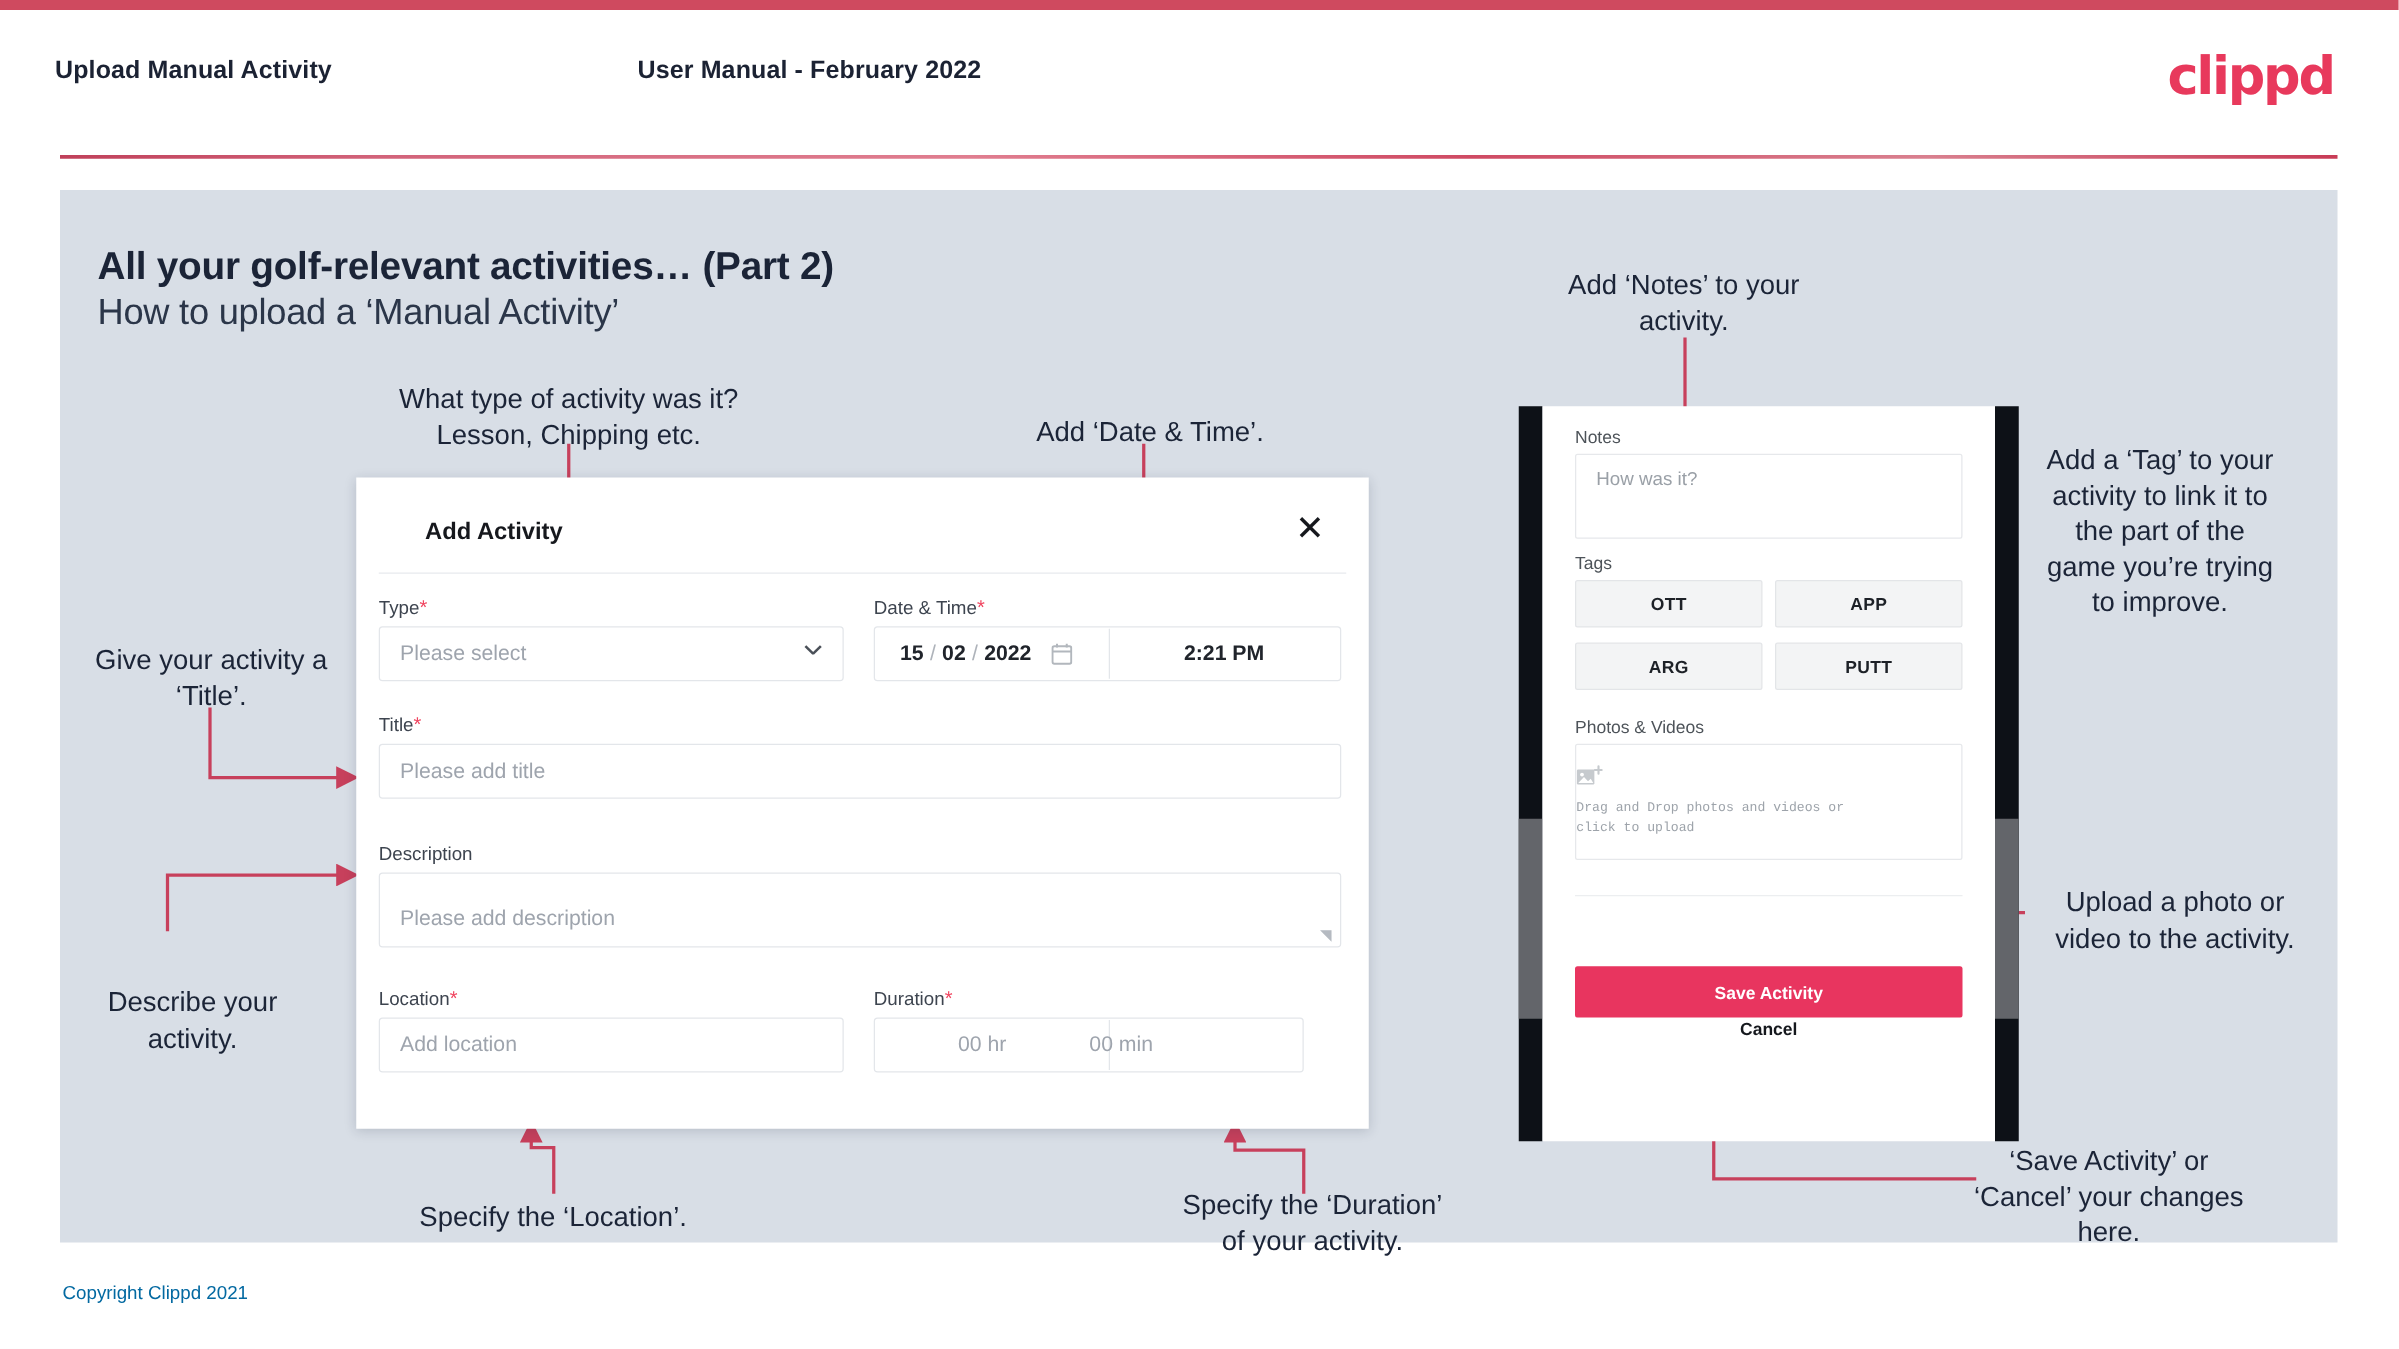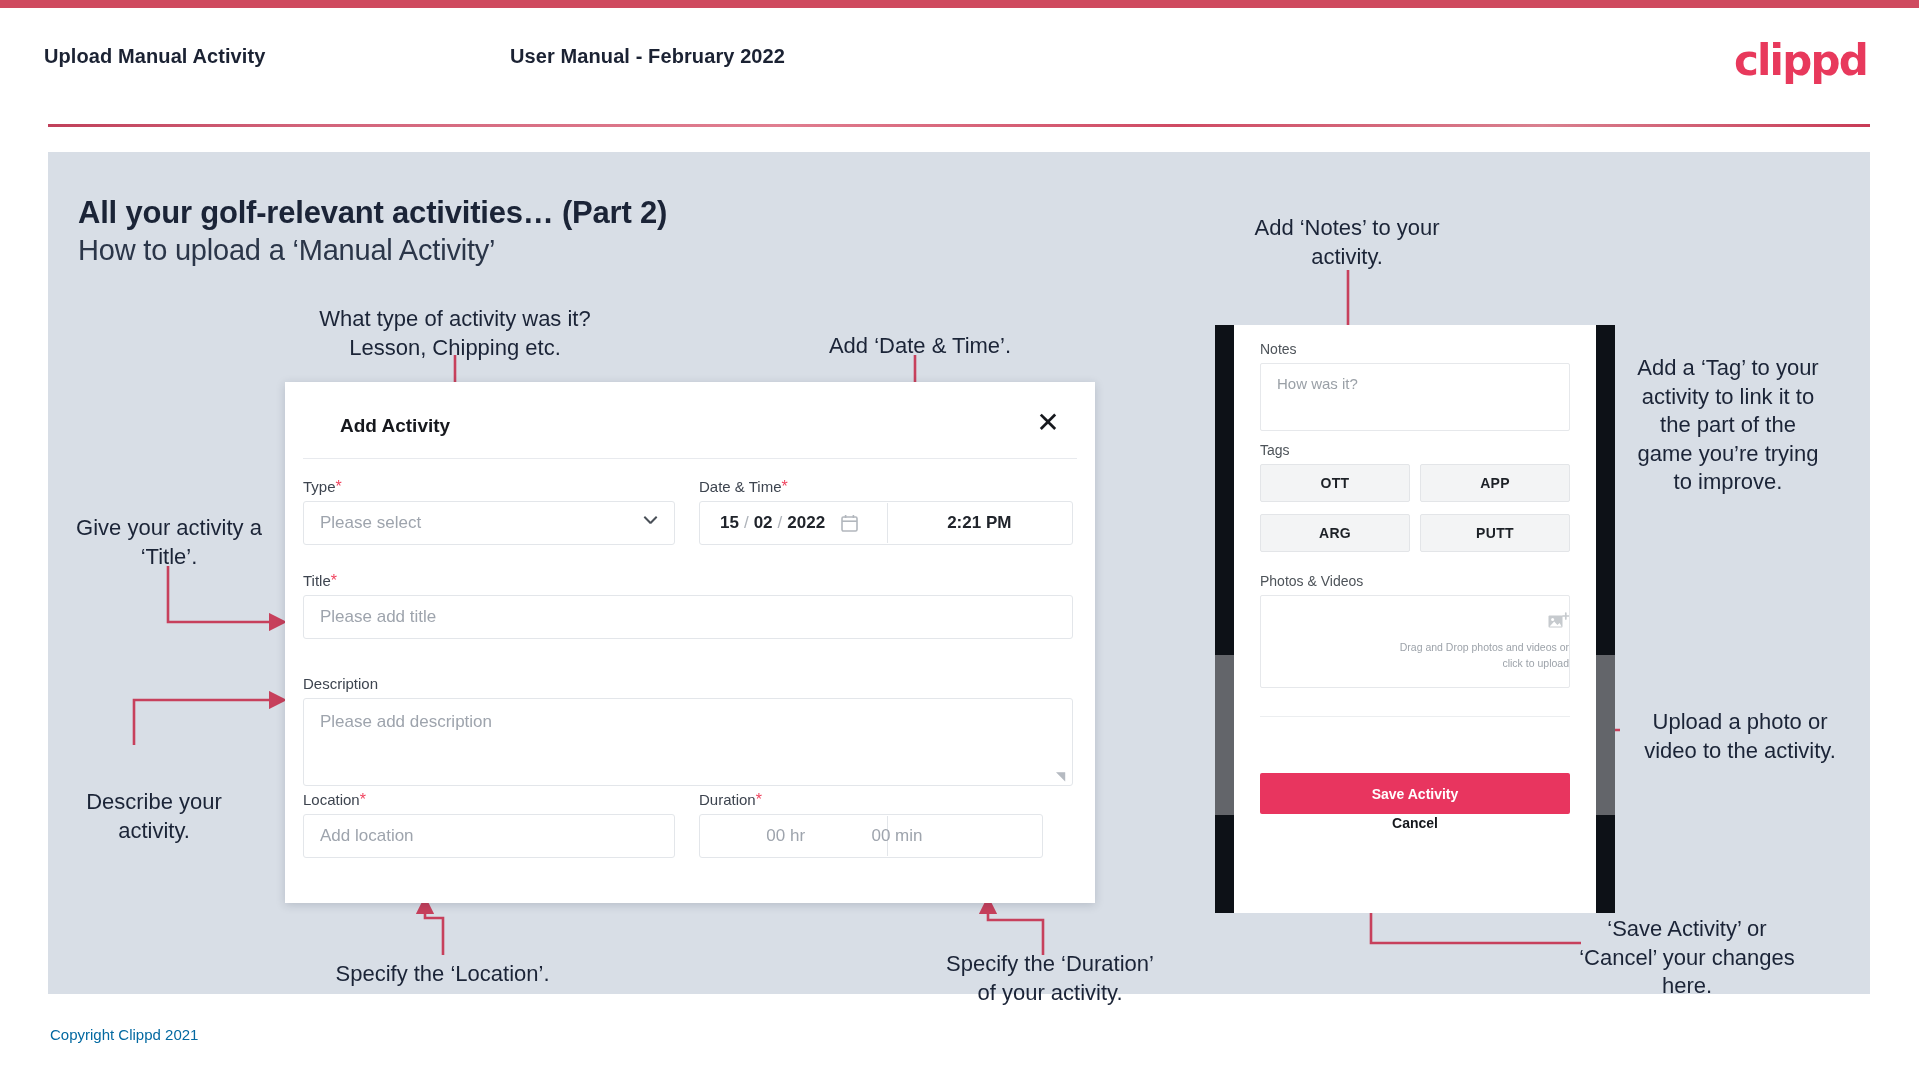--- a/index.html
+++ b/index.html
@@ -125,21 +125,21 @@
   .p-box {
     background:#fff; border:1px solid #e6e8eb; border-radius:2px;
   }
   .tagbtn {
     background:#f3f4f5; border:1px solid #e3e5e8; border-radius:2px;
     display:flex; align-items:center; justify-content:center;
     font-size:14px; font-weight:700; color:#1d2127; letter-spacing:.3px;
   }
   .drop {
     border:1px solid #e6e8eb; background:#fff; border-radius:2px;
-    display:flex; flex-direction:column; align-items:flex-end; justify-content:center;
+    display:flex; flex-direction:column; align-items:flex-start; justify-content:center;font-family:Liberation Mono, monospace;
   }
   .drop-txt { font-size:10.5px; color:#9da3aa; text-align:center; line-height:1.5; }
   .save-btn {
     background:#e8355f; color:#fff; font-size:14px; font-weight:700;
     display:flex; align-items:center; justify-content:center; border-radius:2px;
     border:none; cursor:pointer;
   }
   .cancel-btn {
     font-size:14px; font-weight:700; color:#15181d; text-align:center;
     background:none; border:none; cursor:pointer; width:100%;
@@ -267,21 +267,21 @@
     <div class="fld-label" style="left:18px; top:190px;">
       <span>Title</span><span class="req">*</span>
     </div>
     <div class="inputbox" style="left:18px; top:213px; width:770px; height:44px;">
       <span class="ph">Please add title</span>
     </div>
 
     <div class="fld-label" style="left:18px; top:293px;">
       <span>Description</span><span class="req"></span>
     </div>
-    <div class="inputbox" style="left:18px; top:316px; width:770px; height:88px; align-items:flex-start;">
+    <div class="inputbox" style="left:18px; top:316px; width:770px; height:60px; align-items:center;">
       <span class="ph" style="padding-top:13px;">Please add description</span>
       <span class="textarea-res">◥</span>
     </div>
 
     <div class="fld-label" style="left:18px; top:409px;">
       <span>Location</span><span class="req">*</span>
     </div>
     <div class="inputbox" style="left:18px; top:432px; width:372px; height:44px;">
       <span class="ph">Add location</span>
     </div>

